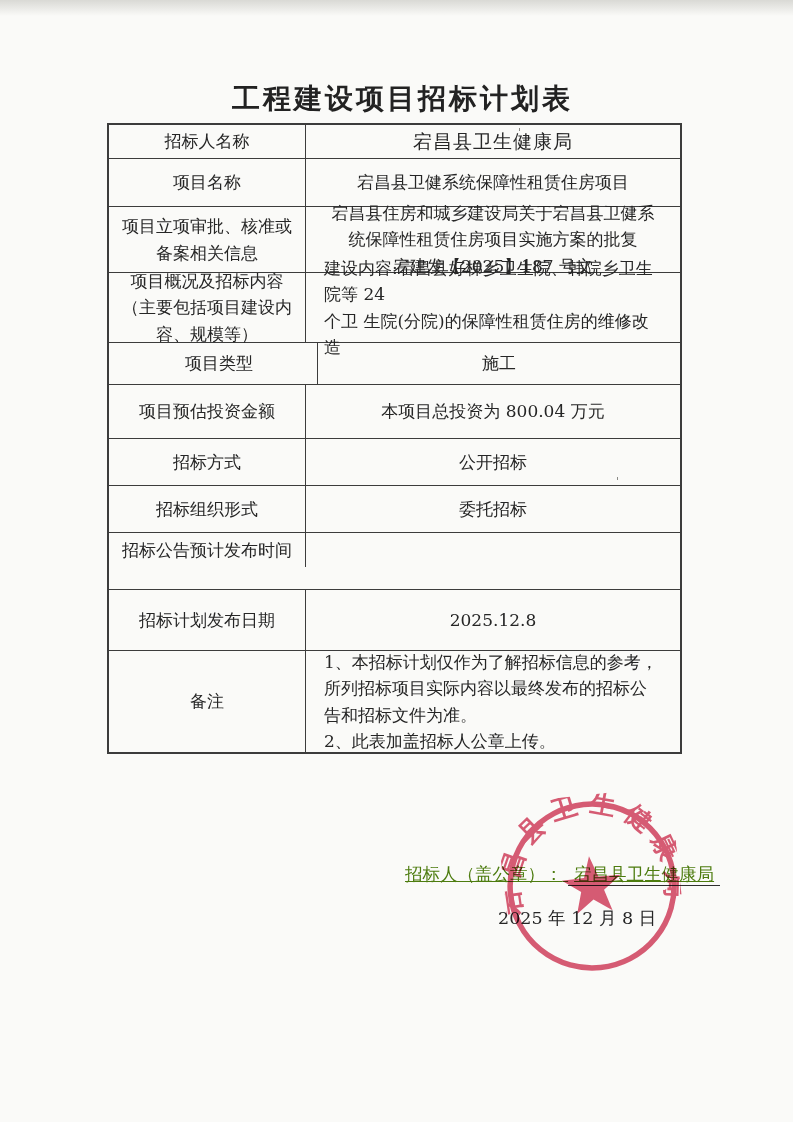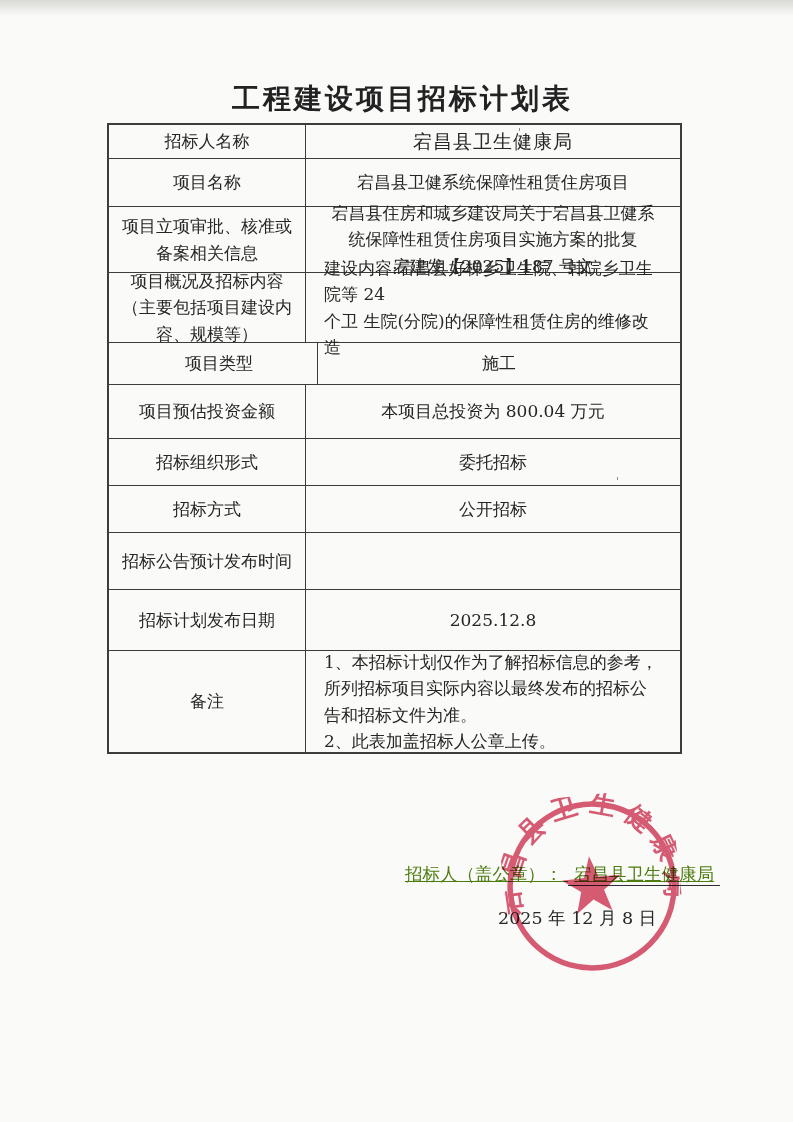--- a/index.html
+++ b/index.html
@@ -56,21 +56,21 @@
   .row.left .cell.value { justify-content: flex-start; text-align: left; }
   .r1  { height: 34px; } .r1 .value { font-size: 19px; letter-spacing: 1px; }
   .r2  { height: 48px; }
   .r3  { height: 50px; }
   .r4  { height: 66px; }
   .r5  { height: 70px; }
   .r6  { height: 42px; padding-left: 12px; }
   .r7  { height: 54px; justify-content: space-between; }
   .r8  { height: 47px; }
   .r9  { height: 47px; }
-  .r10 { height: 57px; }
+  .r10 { height: 57px; flex-direction: column; }
   .r11 { height: 61px; }
   .r12 { height: 101px; }
   .signature-line {
     position: absolute;
     left: 405px; top: 862px;
     font-size: 17.5px;
     color: #4d7c0f;
     white-space: nowrap;
     text-decoration: underline;
   }
@@ -134,28 +134,28 @@
     <div class="row r6">
       <div class="cell label">项目类型</div>
       <div class="cell value">施工</div>
     </div>
 
     <div class="row r7">
       <div class="cell label">项目预估投资金额</div>
       <div class="cell value">本项目总投资为 800.04 万元</div>
     </div>
 
+    <div class="row r9">
+      <div class="cell label">招标方式</div>
+      <div class="cell value">公开招标</div>
+    </div>
+
     <div class="row r8">
       <div class="cell label">招标组织形式</div>
       <div class="cell value">委托招标</div>
-    </div>
-
-    <div class="row r9">
-      <div class="cell label">招标方式</div>
-      <div class="cell value">公开招标</div>
     </div>
 
     <div class="row r10">
       <div class="cell label">招标公告预计发布时间</div>
     </div>
 
     <div class="row r11">
       <div class="cell label">招标计划发布日期</div>
       <div class="cell value">2025.12.8</div>
     </div>

